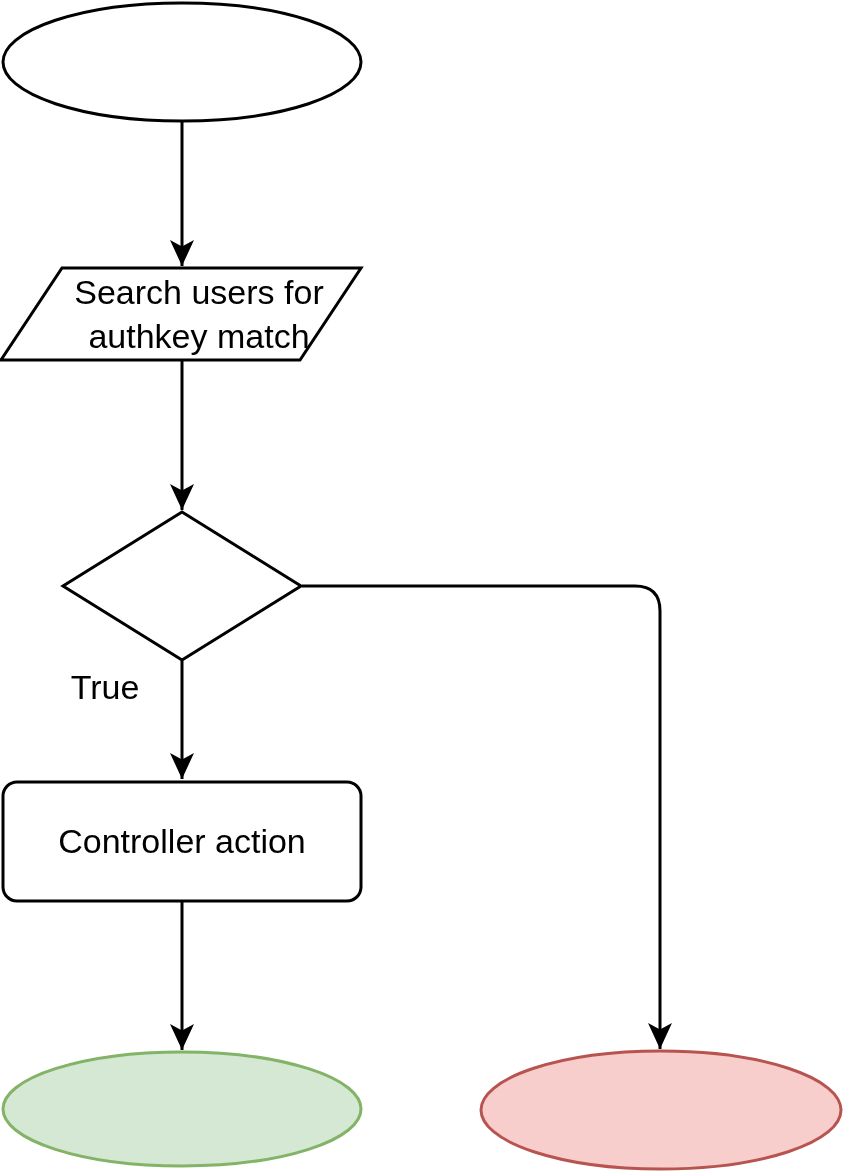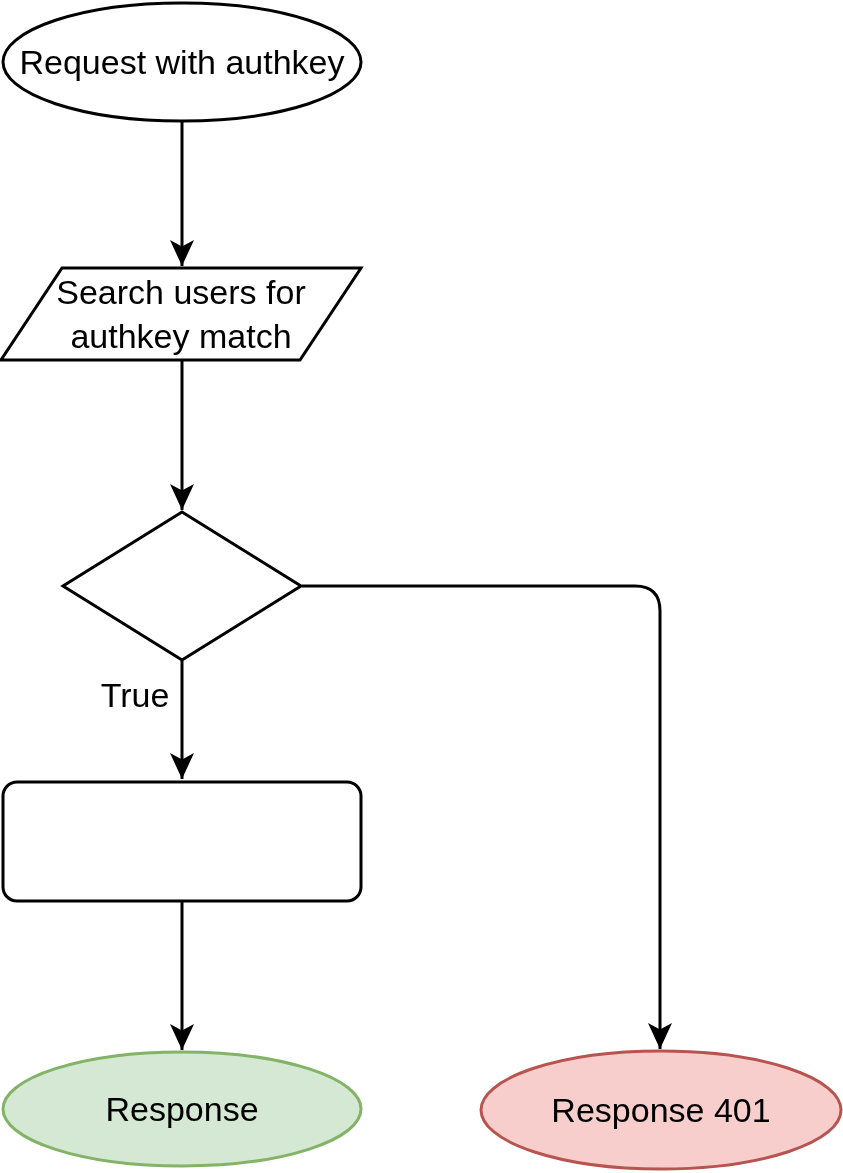--- a/index.html
+++ b/index.html
@@ -64,27 +64,25 @@
     <path class="edge" d="M 302 586 L 635 586 Q 660 586 660 611 L 660 1049"></path>
 
     <ellipse class="shape" cx="182" cy="62" rx="179" ry="59"></ellipse>
     <polygon class="shape" points="62,268 361,268 300,360 1,360"></polygon>
     <polygon class="shape" points="182,512 301,586 182,660 63,586"></polygon>
     <rect class="shape" x="3" y="782" width="358" height="119" rx="14" ry="14"></rect>
     <ellipse stroke-width="3" cx="182" cy="1109" rx="179" ry="57" fill="#d5e8d4" stroke="#82b366"></ellipse>
     <ellipse stroke-width="3" cx="661" cy="1110" rx="180" ry="59" fill="#f8cecc" stroke="#b85450"></ellipse>
   </svg>
 
-  <div class="lbl" style="left:2px; top:2px; width:360px; height:120px;">Request with authkey</div>
 
-  <div class="lbl" style="left:0px; top:268px; width:362px; height:92px;">Search users for
+  <div class="lbl" style="left:0px; top:268px; width:362px; height:92px;padding-left:18px;">Search users for
 authkey match</div>
 
 
+  <div class="lbl" style="left:2px; top:781px; width:360px; height:121px;">Controller action</div>
 
-  <div class="lbl" style="left:2px; top:1052px; width:360px; height:114px;">Response</div>
 
-  <div class="lbl" style="left:480px; top:1052px; width:362px; height:116px;">Response 401</div>
 
-  <div class="lbl" style="left:73px; top:665px; width:124px; height:44px;margin-top:8px;">True</div>
+  <div class="lbl" style="left:43px; top:665px; width:124px; height:44px;">True</div>
 
 
 </div>
 
 </body></html>

